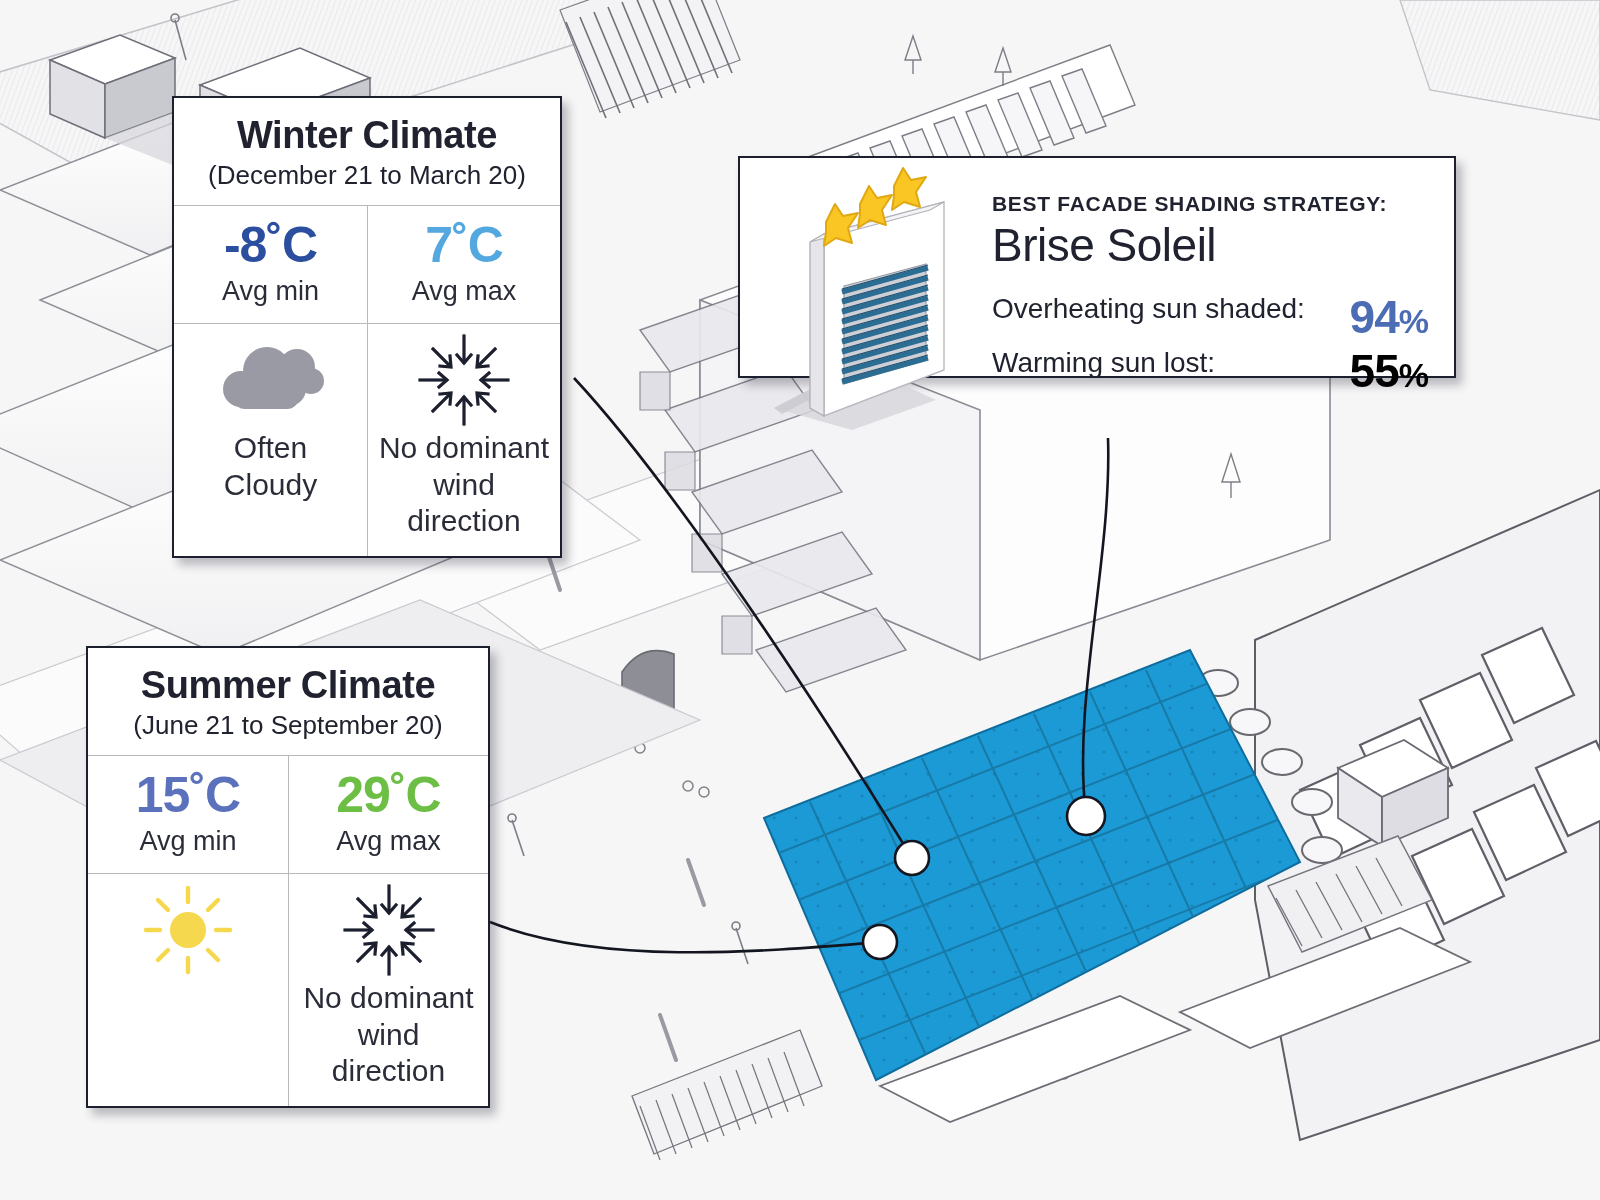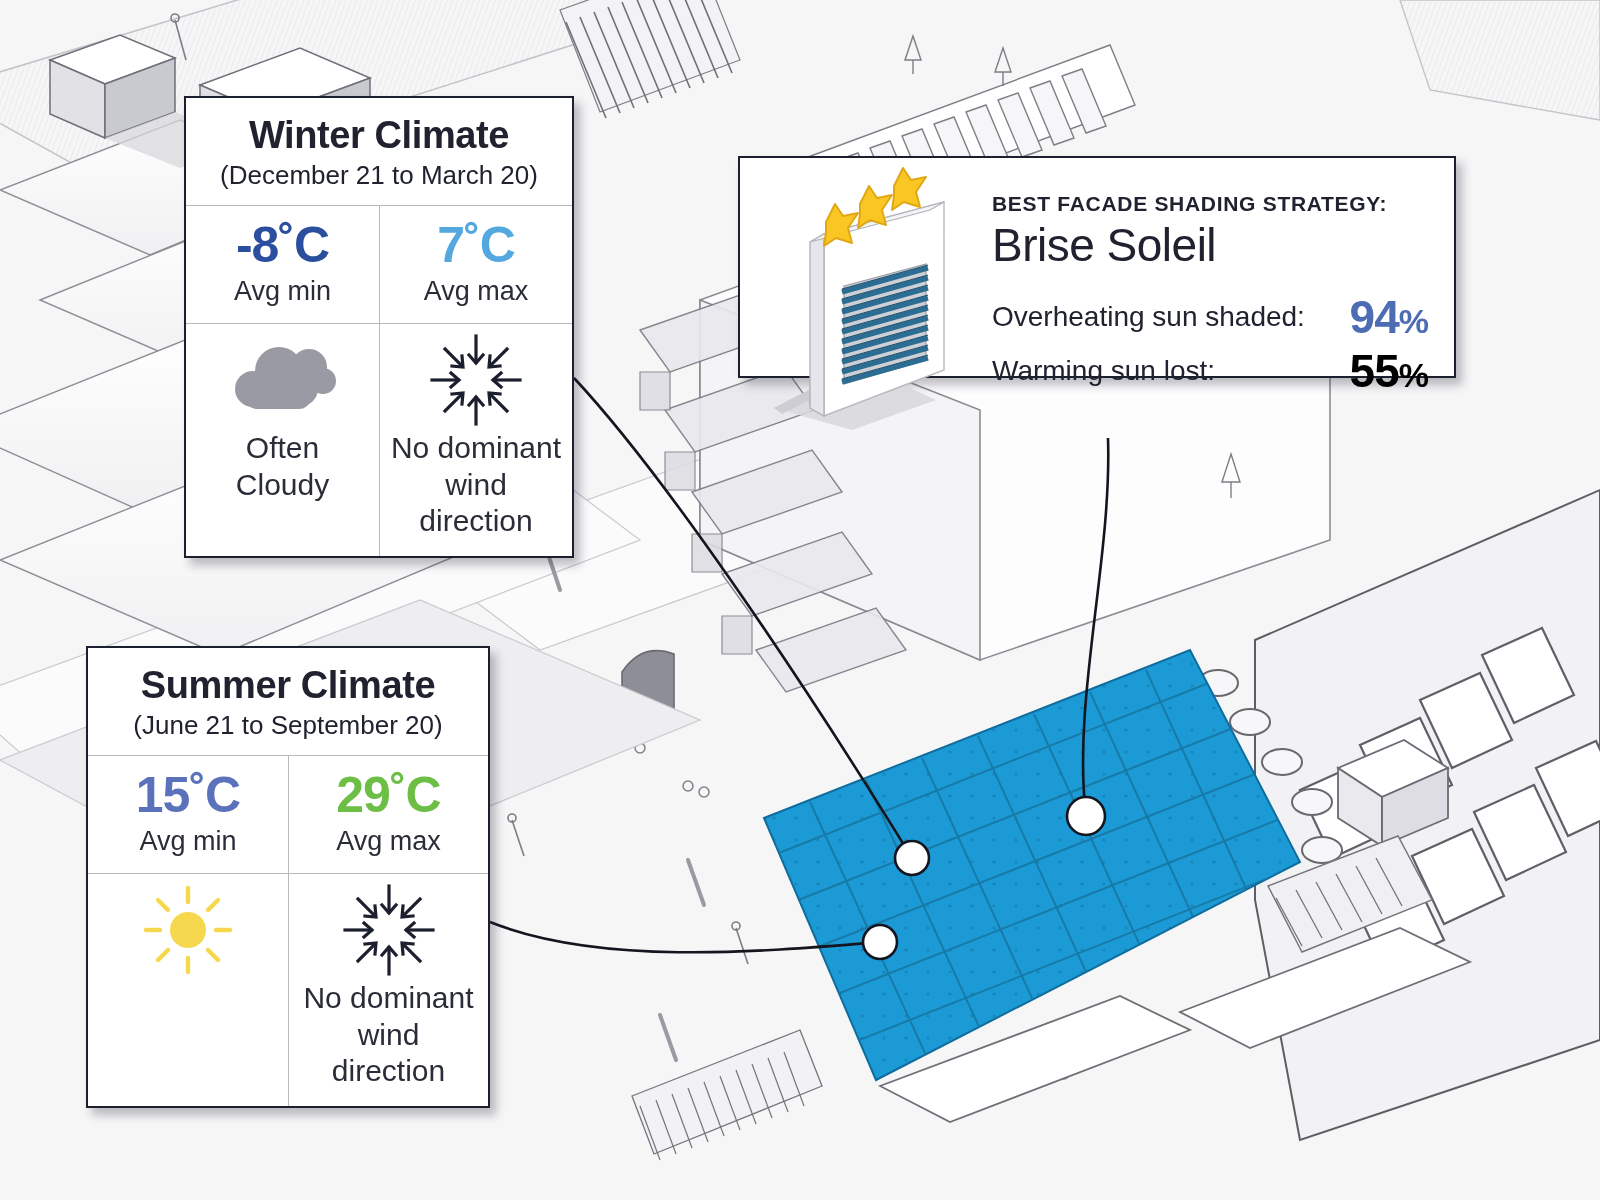--- a/index.html
+++ b/index.html
@@ -93,21 +93,21 @@
     margin-top: 8px;
   }
   .icon-box {
     height: 84px;
     display: flex;
     align-items: center;
     justify-content: center;
   }
 
   
-  #card-winter { left: 172px; top: 96px; width: 390px; margin-left: 12px; }
+  #card-winter { left: 172px; top: 96px; width: 390px; }
   #card-winter .cell { min-height: 0; }
 
   
   #card-summer { left: 86px; top: 646px; width: 404px; }
 
   
   #card-strategy {
     left: 738px; top: 156px; width: 718px; height: 222px;
     display: flex; align-items: stretch;
   }
@@ -132,21 +132,21 @@
     font-size: 46px;
     font-weight: normal;
     color: #20232f;
     letter-spacing: -0.5px;
     margin-top: 4px;
     line-height: 1.1;
   }
   .metrics { margin-top: 22px; }
   .metric-row {
     display: flex;
-    align-items: center;
+    align-items: flex-start;
     justify-content: space-between;
     margin-bottom: 6px;
   }
   .metric-label { font-size: 28px; color: #20232f; }
   .metric-value {
     font-size: 46px;
     font-weight: bold;
     letter-spacing: -1px;
     line-height: 1.05;
   }

